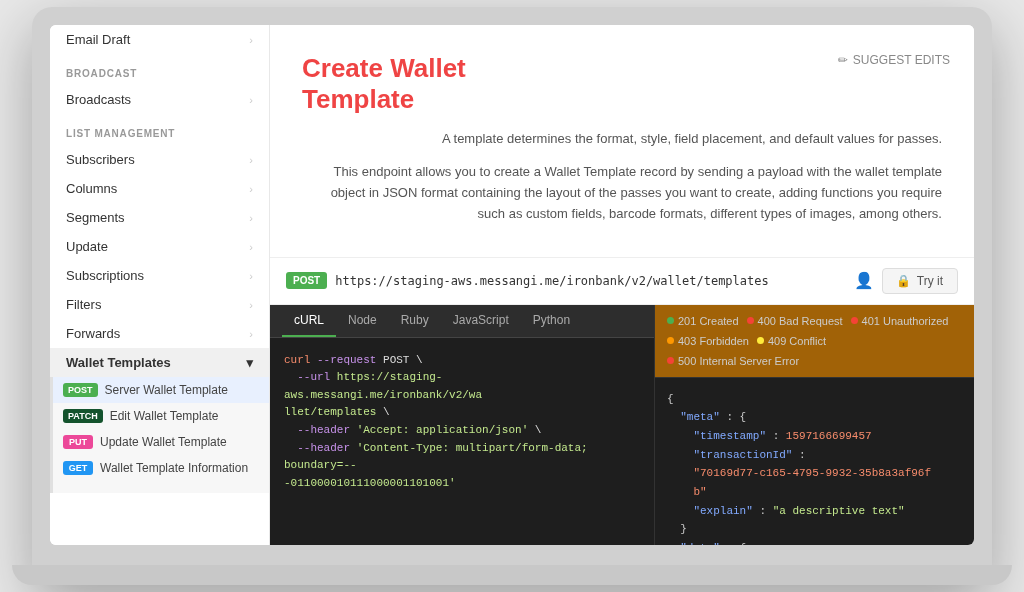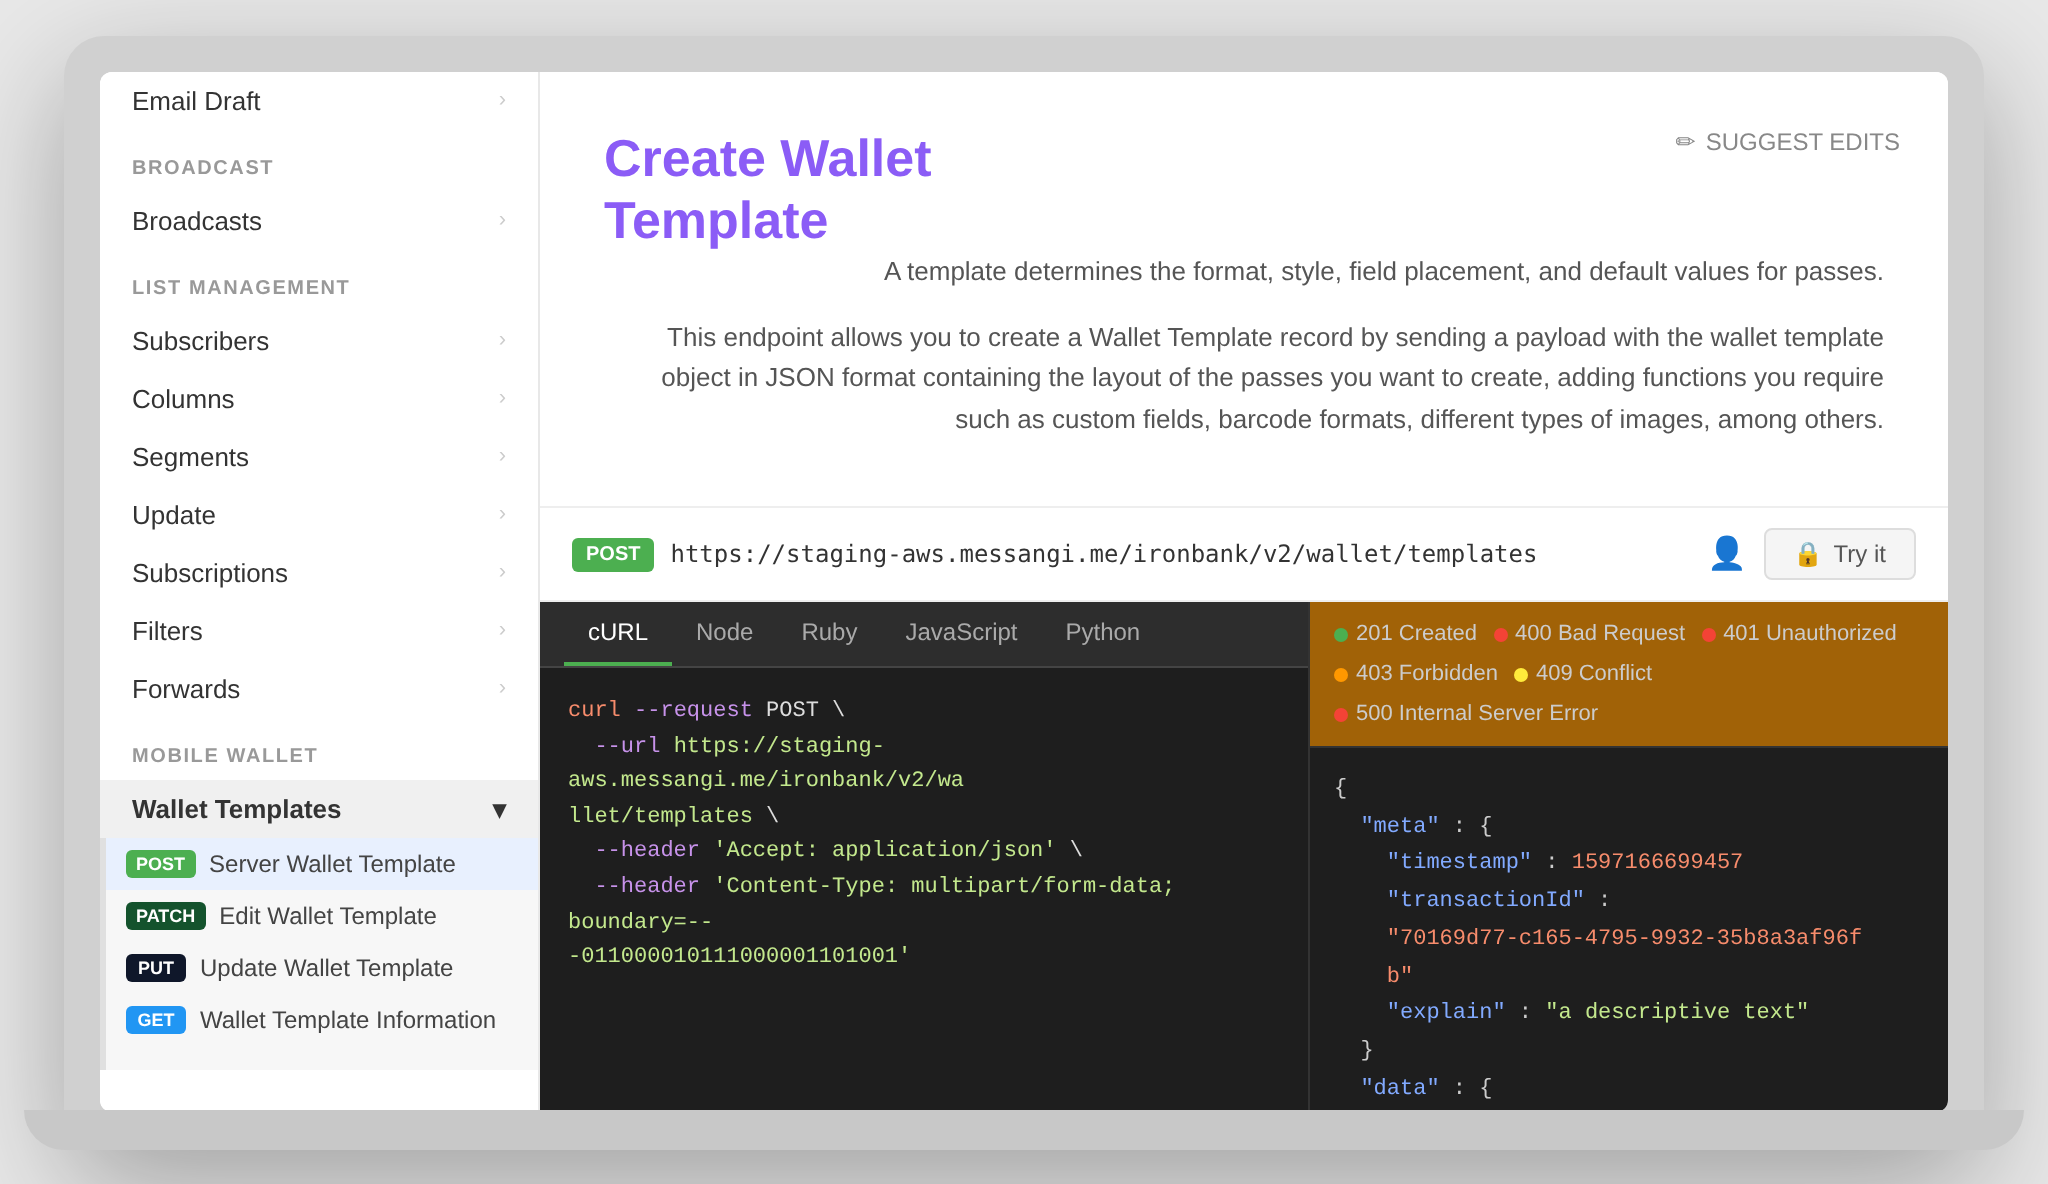--- a/index.html
+++ b/index.html
@@ -9,21 +9,21 @@
       justify-content: center;
       align-items: center;
       min-height: 100vh;
       font-family: -apple-system, BlinkMacSystemFont, 'Segoe UI', sans-serif;
     }
     .laptop-wrapper {
       position: relative;
       width: 960px;
       background: #d0d0d0;
       border-radius: 20px;
-      padding: 18px 18px 19px 18px;
+      padding: 18px 18px 40px 18px;
       box-shadow: 0 20px 60px rgba(0,0,0,0.3);
     }
     .laptop-screen {
       background: #fff;
       border-radius: 6px;
       overflow: hidden;
       display: flex;
       height: 520px;
     }
     .laptop-base {
@@ -106,22 +106,23 @@
       background: #fff;
     }
     .doc-section {
       padding: 28px 32px 20px 32px;
       border-bottom: 1px solid #eee;
       position: relative;
     }
     .doc-title {
       font-size: 26px;
       font-weight: 700;
-      color: #8b5cf6;
+      color: #ef4444;
       line-height: 1.2;
+      margin-bottom: 14px;
     }
     .suggest-edits {
       position: absolute;
       top: 28px;
       right: 24px;
       display: flex;
       align-items: center;
       gap: 5px;
       font-size: 12px;
       color: #888;
@@ -295,36 +296,35 @@
       </div>
       <div class="sidebar-item">
         <span>Filters</span>
         <span class="chevron">›</span>
       </div>
       <div class="sidebar-item">
         <span>Forwards</span>
         <span class="chevron">›</span>
       </div>
 
-      <div class="sidebar-section-label">MOBILE WALLET</div>
       <div class="sidebar-dropdown-header">
         <span>Wallet Templates</span>
         <span>▾</span>
       </div>
       <div class="sidebar-dropdown">
         <div class="sub-item active">
           <span class="method-badge badge-post">POST</span>
           <span>Server Wallet Template</span>
         </div>
         <div class="sub-item">
           <span class="method-badge badge-put" style="background:#14532d;">PATCH</span>
           <span>Edit Wallet Template</span>
         </div>
         <div class="sub-item">
-          <span class="method-badge" style="background:#0f172a;">PUT</span>
+          <span class="method-badge" style="background:#ec4899;">PUT</span>
           <span>Update Wallet Template</span>
         </div>
         <div class="sub-item">
           <span class="method-badge badge-get">GET</span>
           <span>Wallet Template Information</span>
         </div>
         <div class="sub-item">
           
           
         </div>

